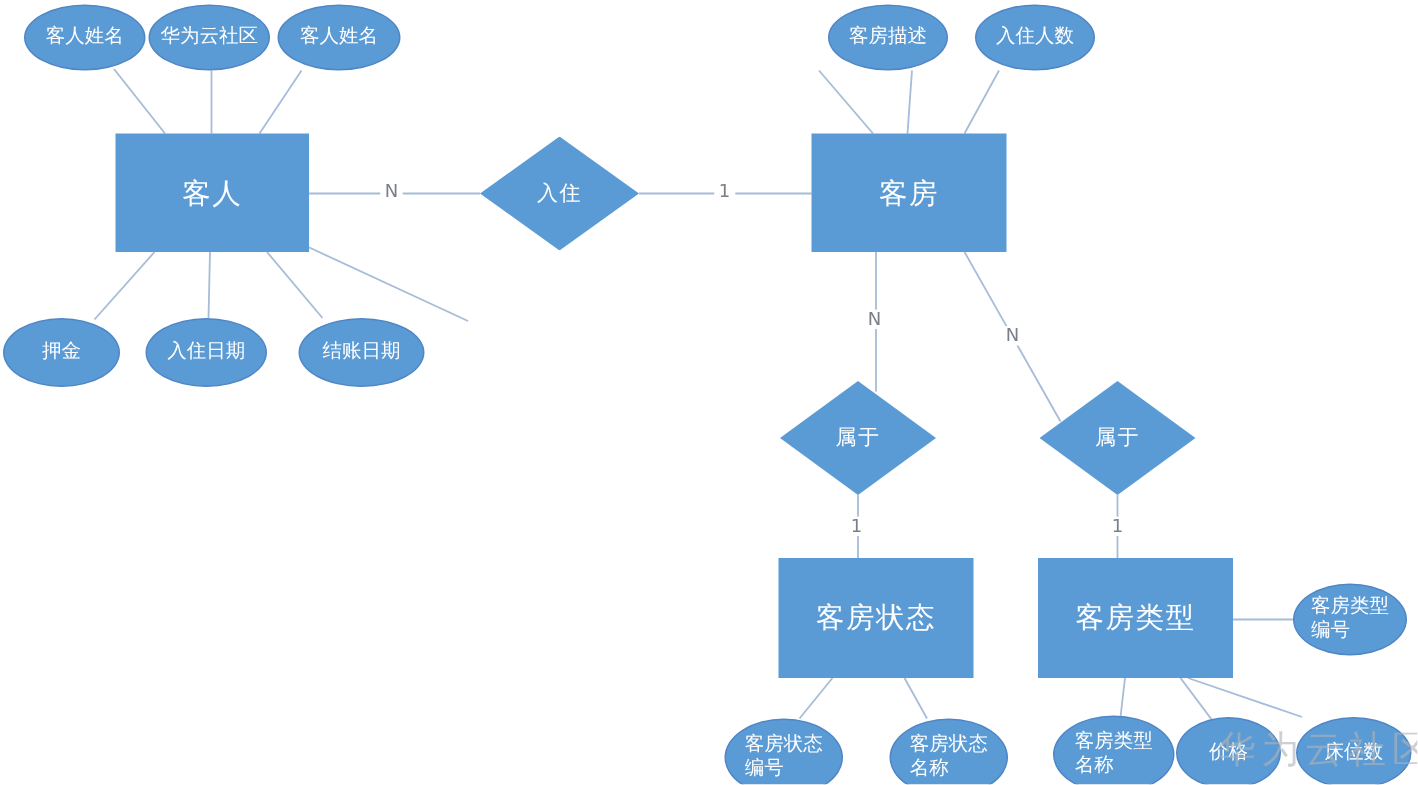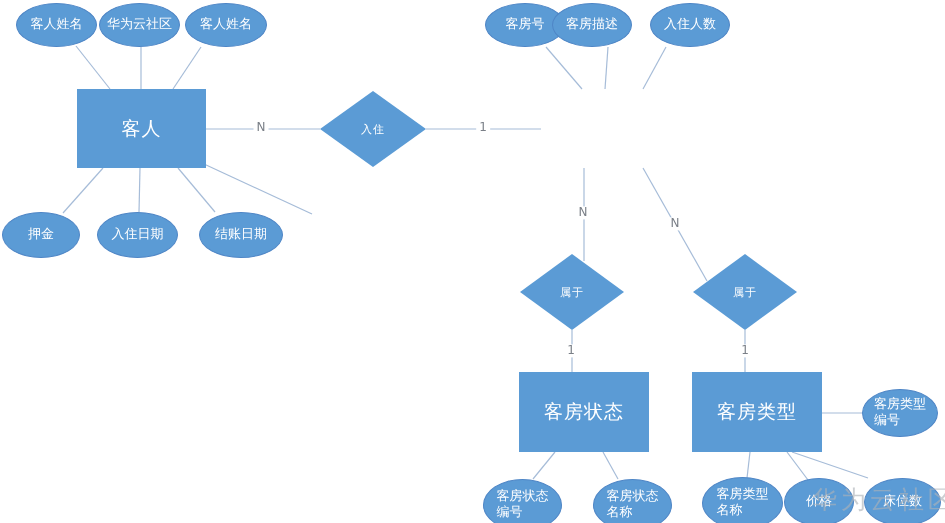--- a/index.html
+++ b/index.html
@@ -38,21 +38,21 @@
   }
   .attr {
     border-radius: 50%;
     border: 1px solid #4f86c6;
     font-size: 13px;
     line-height: 1.25;
     white-space: pre-line;
   }
   .diamond {
     clip-path: polygon(50% 0, 100% 50%, 50% 100%, 0 50%);
-    font-size: 11px;
+    font-size: 14px;
     letter-spacing: 1px;
   }
   .card {
     position: absolute;
     z-index: 3;
     transform: translate(-50%, -50%);
     background: #ffffff;
     color: #7a7f87;
     font-size: 12px;
     padding: 0 3px;
@@ -95,31 +95,31 @@
     <line x1="745" y1="330" x2="745" y2="372"></line>
     <line x1="555" y1="452" x2="533" y2="479"></line>
     <line x1="603" y1="452" x2="618" y2="479"></line>
     <line x1="822" y1="413" x2="862" y2="413"></line>
     <line x1="750" y1="452" x2="747" y2="478"></line>
     <line x1="787" y1="452" x2="808" y2="480"></line>
     <line x1="792" y1="452" x2="868" y2="478"></line>
   </svg>
 
   <div class="shape entity" style="left:77px;top:89px;width:129px;height:79px">客人</div>
+  <div class="shape entity" style="left:541px;top:89px;width:130px;height:79px">客房</div>
   <div class="shape entity" style="left:519px;top:372px;width:130px;height:80px">客房状态</div>
   <div class="shape entity" style="left:692px;top:372px;width:130px;height:80px">客房类型</div>
 
   <div class="shape diamond" style="left:320px;top:91px;width:106px;height:76px">入住</div>
   <div class="shape diamond" style="left:520px;top:254px;width:104px;height:76px">属于</div>
   <div class="shape diamond" style="left:693px;top:254px;width:104px;height:76px">属于</div>
 
   <div class="shape attr" style="left:16px;top:3px;width:81px;height:44px">客人姓名</div>
   <div class="shape attr" style="left:99px;top:3px;width:81px;height:44px">华为云社区</div>
   <div class="shape attr" style="left:185px;top:3px;width:82px;height:44px">客人姓名</div>
-  <div class="shape attr" style="left:485px;top:3px;width:80px;height:44px">客房号</div>
   <div class="shape attr" style="left:552px;top:3px;width:80px;height:44px">客房描述</div>
   <div class="shape attr" style="left:2px;top:212px;width:78px;height:46px">押金</div>
   <div class="shape attr" style="left:650px;top:3px;width:80px;height:44px">入住人数</div>
   <div class="shape attr" style="left:199px;top:212px;width:84px;height:46px">结账日期</div>
   <div class="shape attr" style="left:97px;top:212px;width:81px;height:46px">入住日期</div>
   <div class="shape attr" style="left:483px;top:479px;width:79px;height:52px">客房状态
 编号</div>
   <div class="shape attr" style="left:593px;top:479px;width:79px;height:52px">客房状态
 名称</div>
   <div class="shape attr" style="left:862px;top:389px;width:76px;height:48px">客房类型

